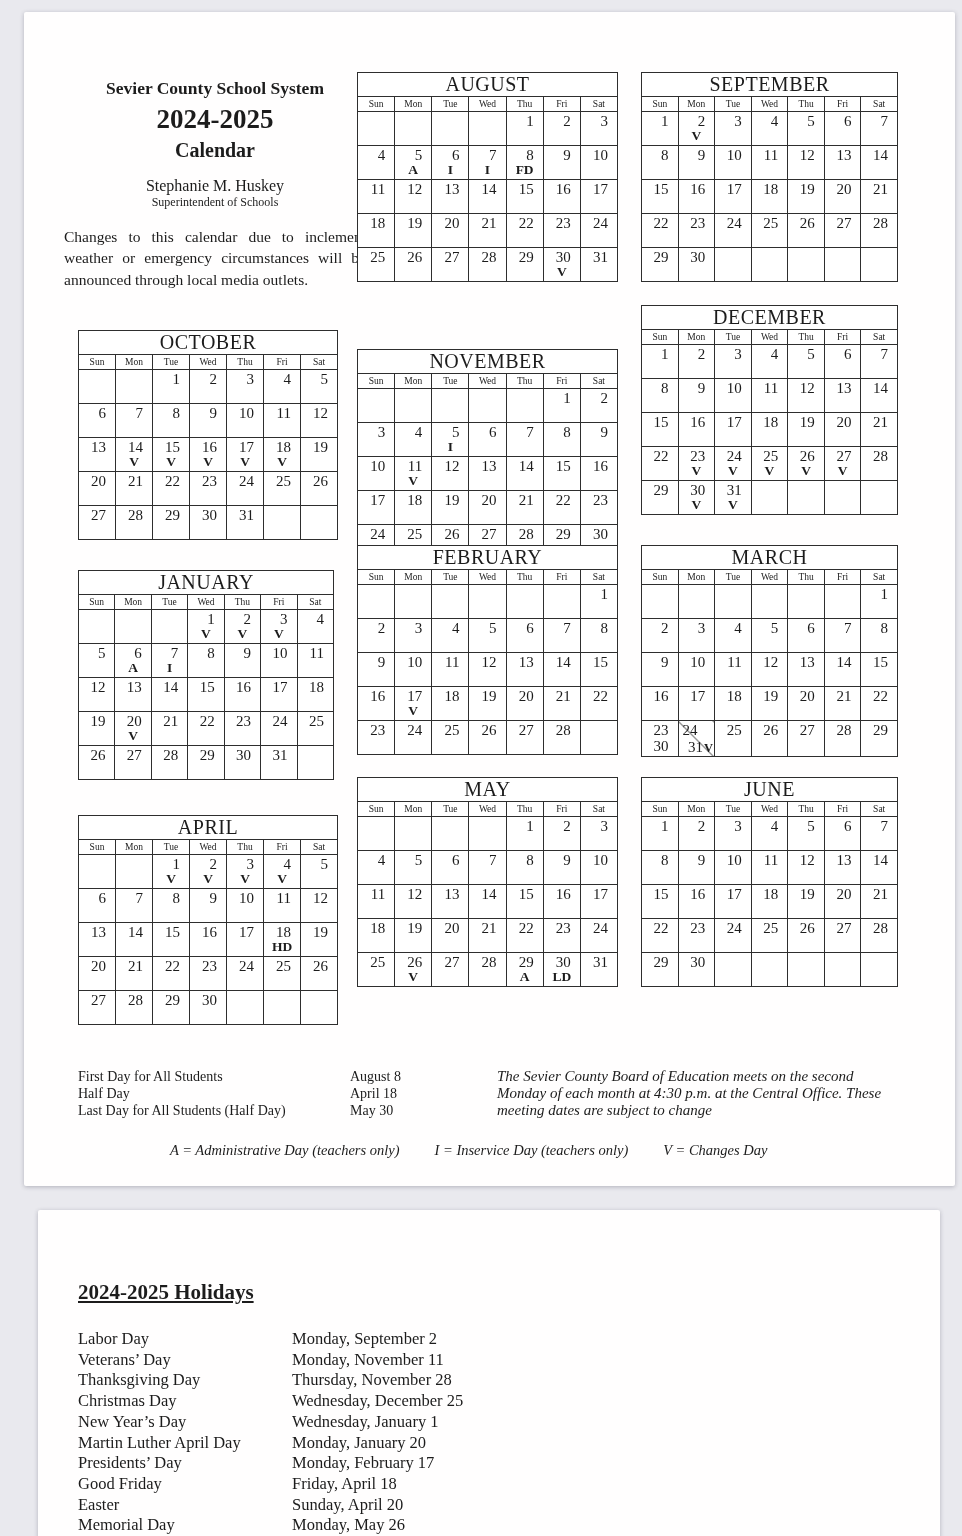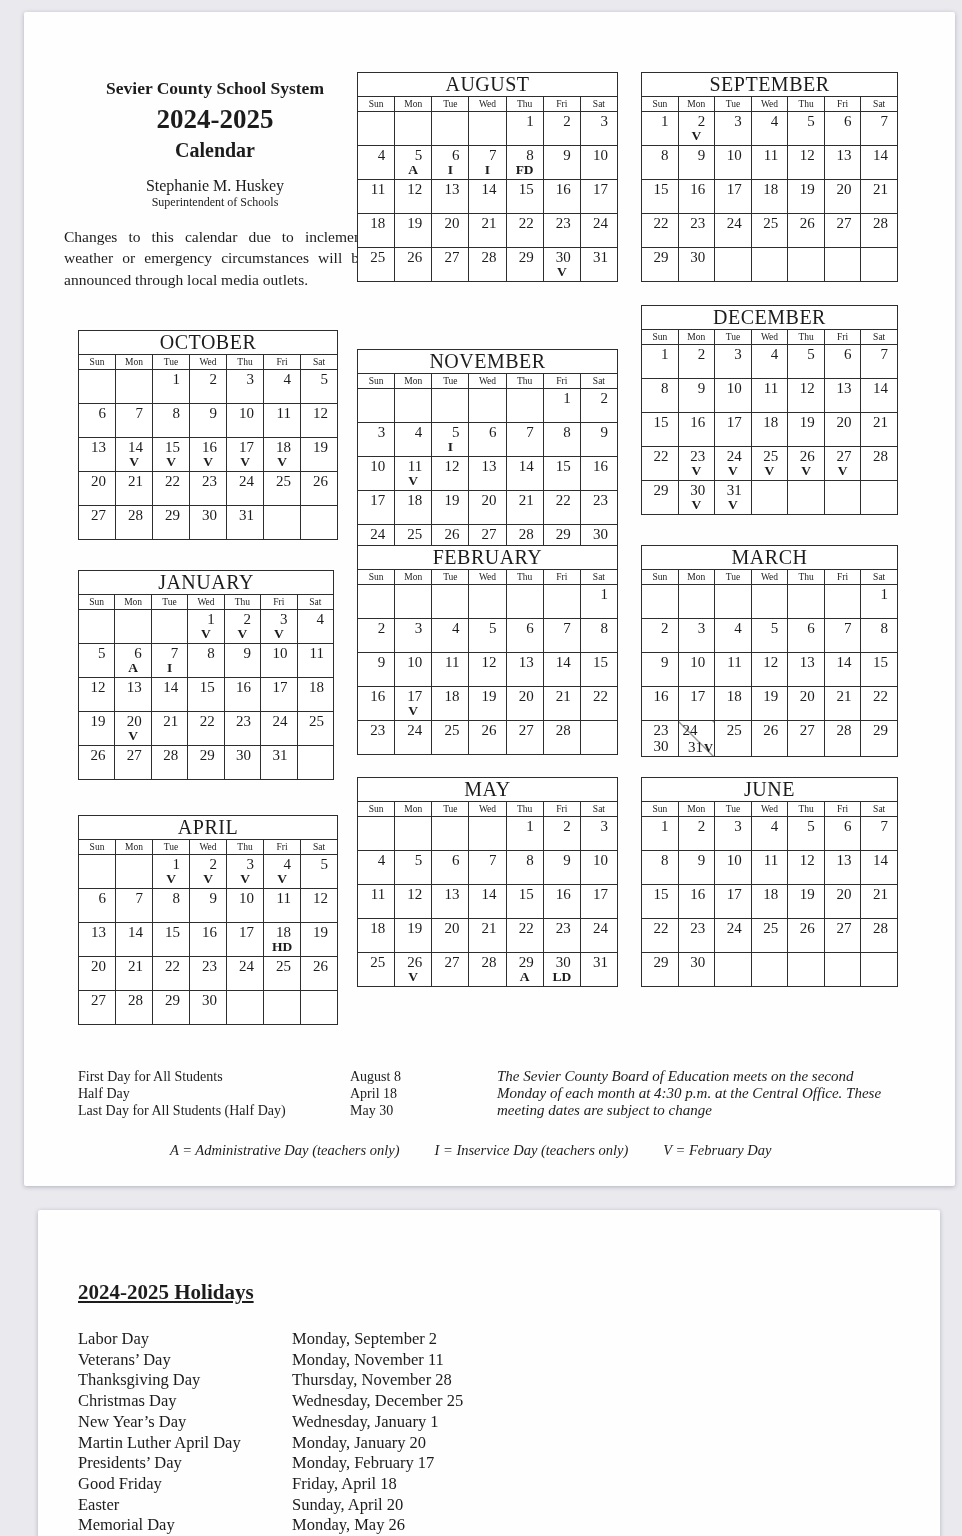--- a/index.html
+++ b/index.html
@@ -1467,21 +1467,21 @@
       <div class="kd-row"><span class="kd-label">First Day for All Students</span><span class="kd-date">August 8</span></div>
       <div class="kd-row"><span class="kd-label">Half Day</span><span class="kd-date">April 18</span></div>
       <div class="kd-row"><span class="kd-label">Last Day for All Students (Half Day)</span><span class="kd-date">May 30</span></div>
     </div>
 
   <div id="board-note">The Sevier County Board of Education meets on the second Monday of each month at 4:30 p.m. at the Central Office. These meeting dates are subject to change</div>
 
   <div id="legend">
       <span class="legend-item">A = Administrative Day (teachers only)</span>
       <span class="legend-item">I = Inservice Day (teachers only)</span>
-      <span class="legend-item">V = February Day</span>
+      <span class="legend-item">V = Changes Day</span>
     </div>
 
 </div>
 
 <div class="page page2">
   <div class="p2-title">2024-2025 Holidays</div>
   <div id="holidays">
       <div class="hol-row"><span class="hol-name">Labor Day</span><span class="hol-date">Monday, September 2</span></div>
       <div class="hol-row"><span class="hol-name">Veterans’ Day</span><span class="hol-date">Monday, November 11</span></div>
       <div class="hol-row"><span class="hol-name">Thanksgiving Day</span><span class="hol-date">Thursday, November 28</span></div>

